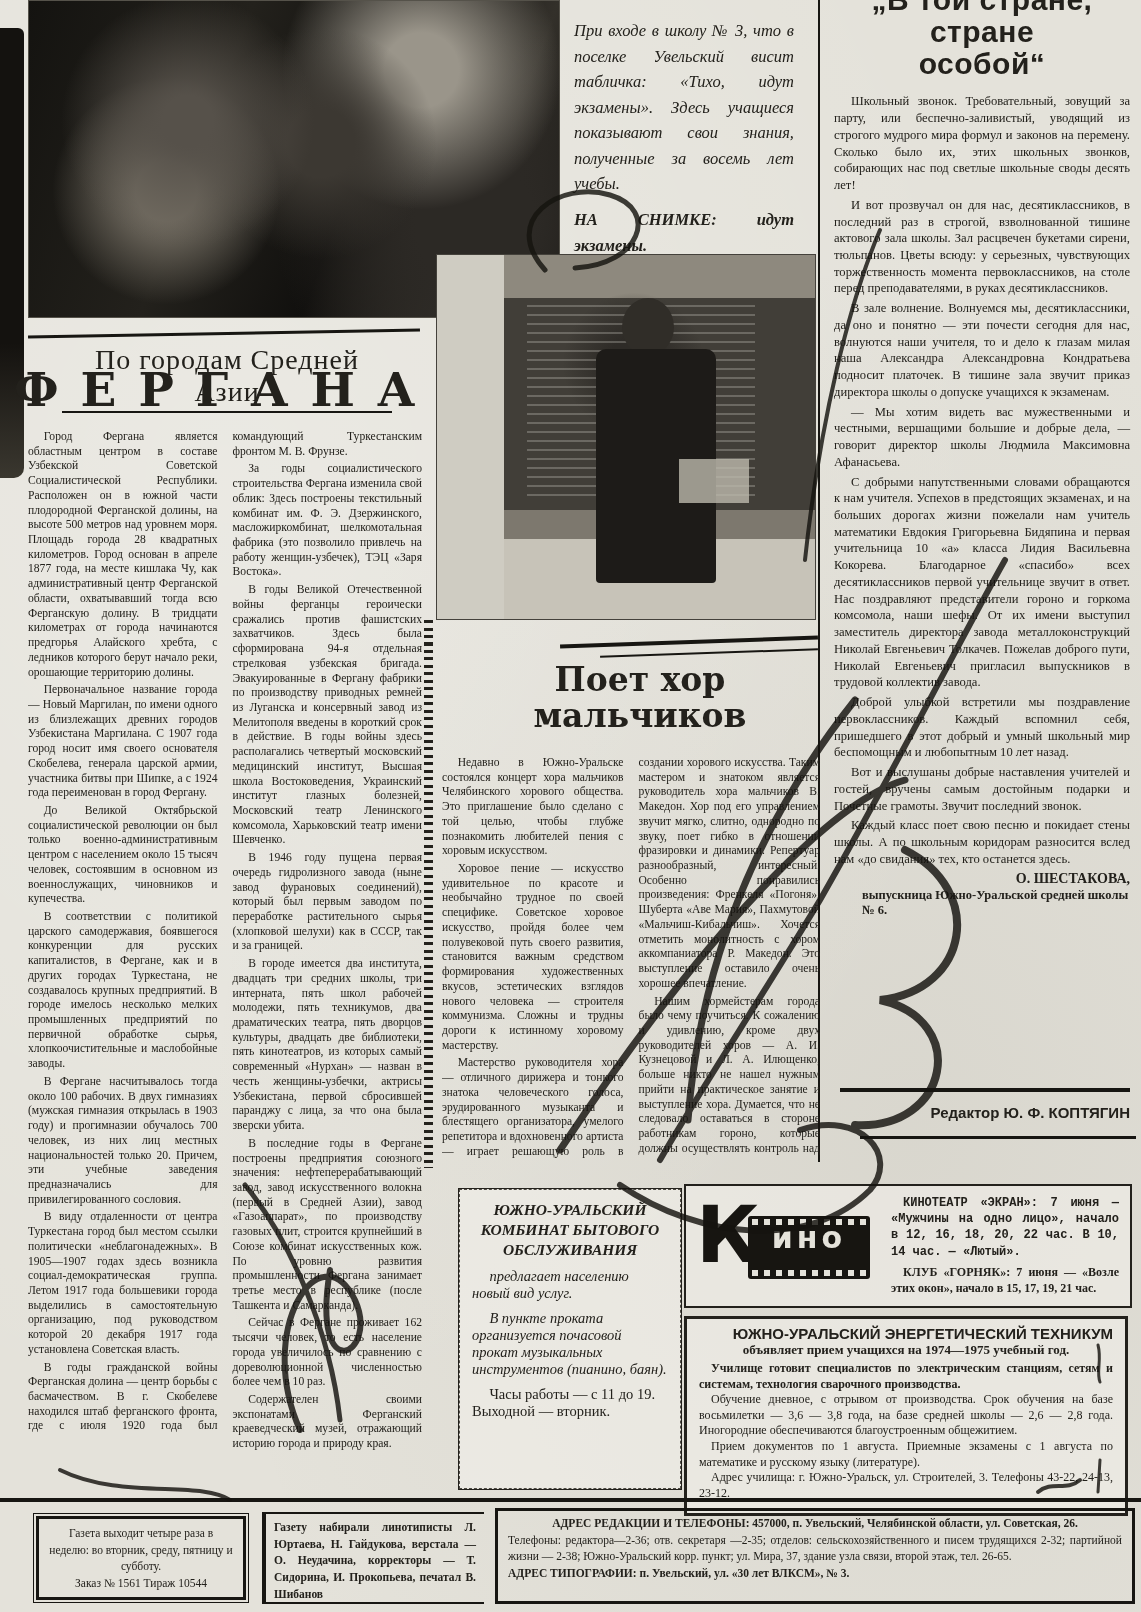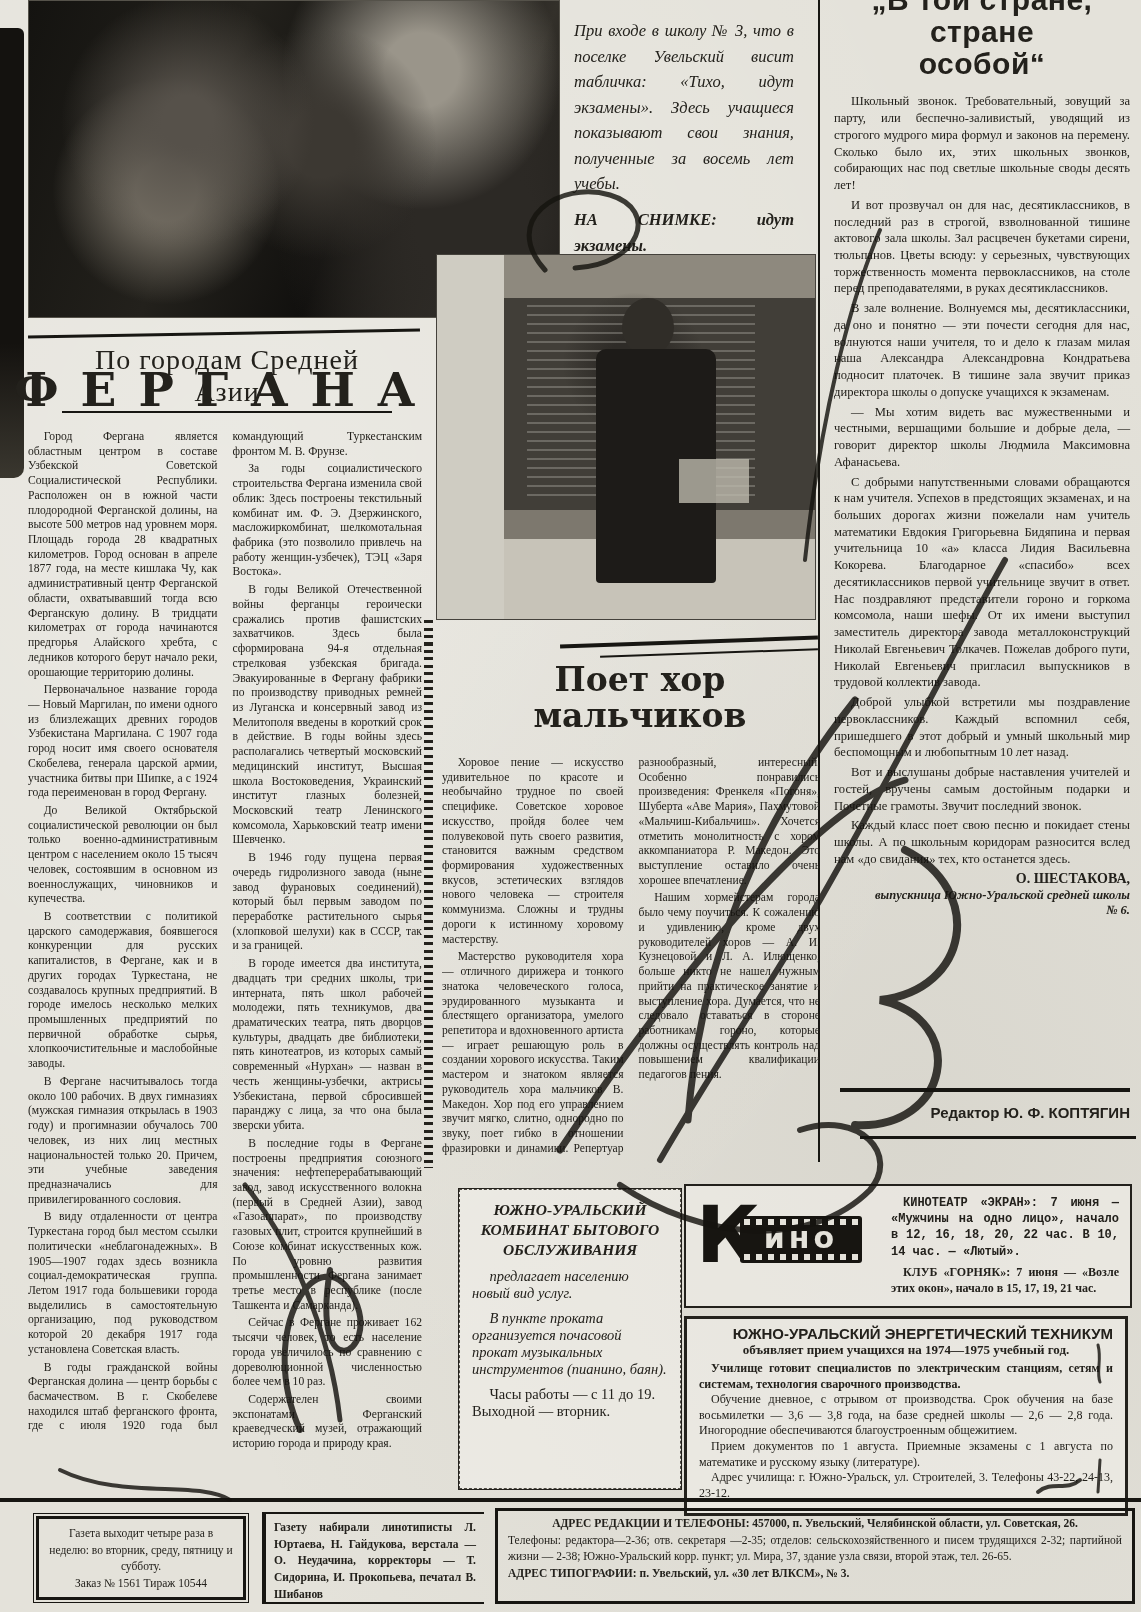--- a/index.html
+++ b/index.html
@@ -8,21 +8,21 @@
     background:
       radial-gradient(ellipse at 20% 30%, rgba(255,255,255,.25), transparent 60%),
       radial-gradient(ellipse at 80% 70%, rgba(120,115,100,.10), transparent 55%),
       #e4e2da;
     font-family:"Liberation Serif", serif;color:#23211c;
   }
   .abs{position:absolute;}
   .bp{margin:0 0 3px 0;text-align:justify;text-indent:1.35em;}
   .cols2{column-count:2;column-gap:15px;column-fill:auto;}
   .sig{font-weight:bold;text-align:right;margin:4px 0 0 0;}
-  .sigrole{font-weight:bold;font-style:italic;text-align:right;margin:1px 0 0 8px;}
+  .sigrole{font-weight:bold;text-align:left;margin:1px 0 0 8px;}
   .rule{background:#171612;}
   
   .photo1{
     background:
       radial-gradient(circle at 30% 38%, #56514a 0 6%, transparent 30%),
       radial-gradient(circle at 26% 60%, #746e63 0 7%, transparent 26%),
       radial-gradient(circle at 55% 45%, #3c3832 0 10%, transparent 34%),
       radial-gradient(circle at 74% 22%, #9a958a 0 8%, transparent 30%),
       radial-gradient(circle at 84% 70%, #2c2925 0 12%, transparent 40%),
       linear-gradient(110deg, #141310 0%, #23211c 35%, #11100e 60%, #33302a 82%, #0e0d0b 100%);
@@ -131,39 +131,40 @@
 
   <div class="abs rule" style="left:560px;top:640px;width:258px;height:4px;transform:rotate(-2deg);"></div>
   <div class="abs rule" style="left:600px;top:652px;width:218px;height:2px;transform:rotate(-2deg);"></div>
 
   <div class="abs choir-title" style="left:470px;top:662px;width:340px;">
     <div>Поет хор</div>
     <div>мальчиков</div>
   </div>
 
   <div class="abs cols2" style="left:442px;top:756px;width:378px;height:412px;font-size:11.6px;line-height:1.27;overflow:hidden;">
+    <p class="bp">Недавно в Южно-Уральске состоялся концерт хора мальчиков Челябинского хорового общества. Это приглашение было сделано с той целью, чтобы глубже познакомить любителей пения с хоровым искусством.</p>
     <p class="bp">Хоровое пение — искусство удивительное по красоте и необычайно трудное по своей специфике. Советское хоровое искусство, пройдя более чем полувековой путь своего развития, становится важным средством формирования художественных вкусов, эстетических взглядов нового человека — строителя коммунизма. Сложны и трудны дороги к истинному хоровому мастерству.</p>
     <p class="bp">Мастерство руководителя хора — отличного дирижера и тонкого знатока человеческого голоса, эрудированного музыканта и блестящего организатора, умелого репетитора и вдохновенного артиста — играет решающую роль в создании хорового искусства. Таким мастером и знатоком является руководитель хора мальчиков В. Македон. Хор под его управлением звучит мягко, слитно, однородно по звуку, поет гибко в отношении фразировки и динамики. Репертуар разнообразный, интересный. Особенно понравились произведения: Френкеля «Погоня», Шуберта «Аве Мария», Пахмутовой «Мальчиш-Кибальчиш». Хочется отметить монолитность с хором аккомпаниатора Р. Македон. Это выступление оставило очень хорошее впечатление.</p>
     <p class="bp">Нашим хормейстерам города было чему поучиться. К сожалению и удивлению, кроме двух руководителей хоров — А. И. Кузнецовой и Л. А. Илющенко, больше никто не нашел нужным прийти на практическое занятие и выступление хора. Думается, что не следовало оставаться в стороне работникам гороно, которые должны осуществлять контроль над повышением квалификации педагогов пения.</p>
 
   </div>
 
   <div class="abs adbox" style="left:458px;top:1188px;width:222px;height:300px;border-width:1px;">
     <div class="inner-dashed" style="padding:10px 12px;">
       <div style="font-style:italic;font-weight:bold;font-size:15.5px;text-align:center;line-height:1.3;margin-bottom:8px;">ЮЖНО-УРАЛЬ­СКИЙ КОМБИНАТ БЫТОВОГО ОБ­СЛУЖИВАНИЯ</div>
       <p style="font-style:italic;font-size:14.5px;margin:0 0 8px;text-indent:1.2em;">предлагает населению новый вид услуг.</p>
       <p style="font-style:italic;font-size:14.5px;margin:0 0 8px;text-indent:1.2em;">В пункте проката организуется почасовой прокат музыкальных инструментов (пианино, баян).</p>
       <p style="font-size:14.5px;margin:0;text-indent:1.2em;">Часы работы — с 11 до 19. Выходной — вторник.</p>
     </div>
   </div>
 
   <div class="abs adbox" style="left:684px;top:1184px;width:444px;height:120px;">
     <div class="abs" style="left:10px;top:22px;width:180px;height:70px;">
       <span style="position:absolute;left:0;top:-18px;font-family:'DejaVu Sans',sans-serif;font-weight:bold;font-size:78px;color:#171511;">К</span>
-      <div class="film" style="position:absolute;left:44px;top:8px;width:122px;height:47px;">
+      <div class="film" style="position:absolute;left:52px;top:8px;width:122px;height:63px;">
         <span style="position:absolute;left:0;right:0;top:4px;text-align:center;color:#e4e2da;font-family:'DejaVu Sans',sans-serif;font-weight:bold;font-size:30px;letter-spacing:4px;">ино</span>
       </div>
     </div>
     <div class="abs" style="left:205px;top:8px;width:228px;font-size:12px;line-height:1.35;font-weight:bold;">
       <p style="margin:1px 0 4px;text-align:justify;text-indent:1em;font-family:Liberation Mono, monospace;">КИНОТЕАТР «ЭКРАН»: 7 июня — «Мужчины на одно лицо», начало в 12, 16, 18, 20, 22 час. В 10, 14 час. — «Лютый».</p>
       <p style="margin:0;text-align:justify;text-indent:1em;">КЛУБ «ГОРНЯК»: 7 июня — «Возле этих окон», начало в 15, 17, 19, 21 час.</p>
     </div>
   </div>
 
   <div class="abs adbox" style="left:684px;top:1316px;width:444px;height:200px;border-width:3px;padding:6px 12px;box-sizing:border-box;">

